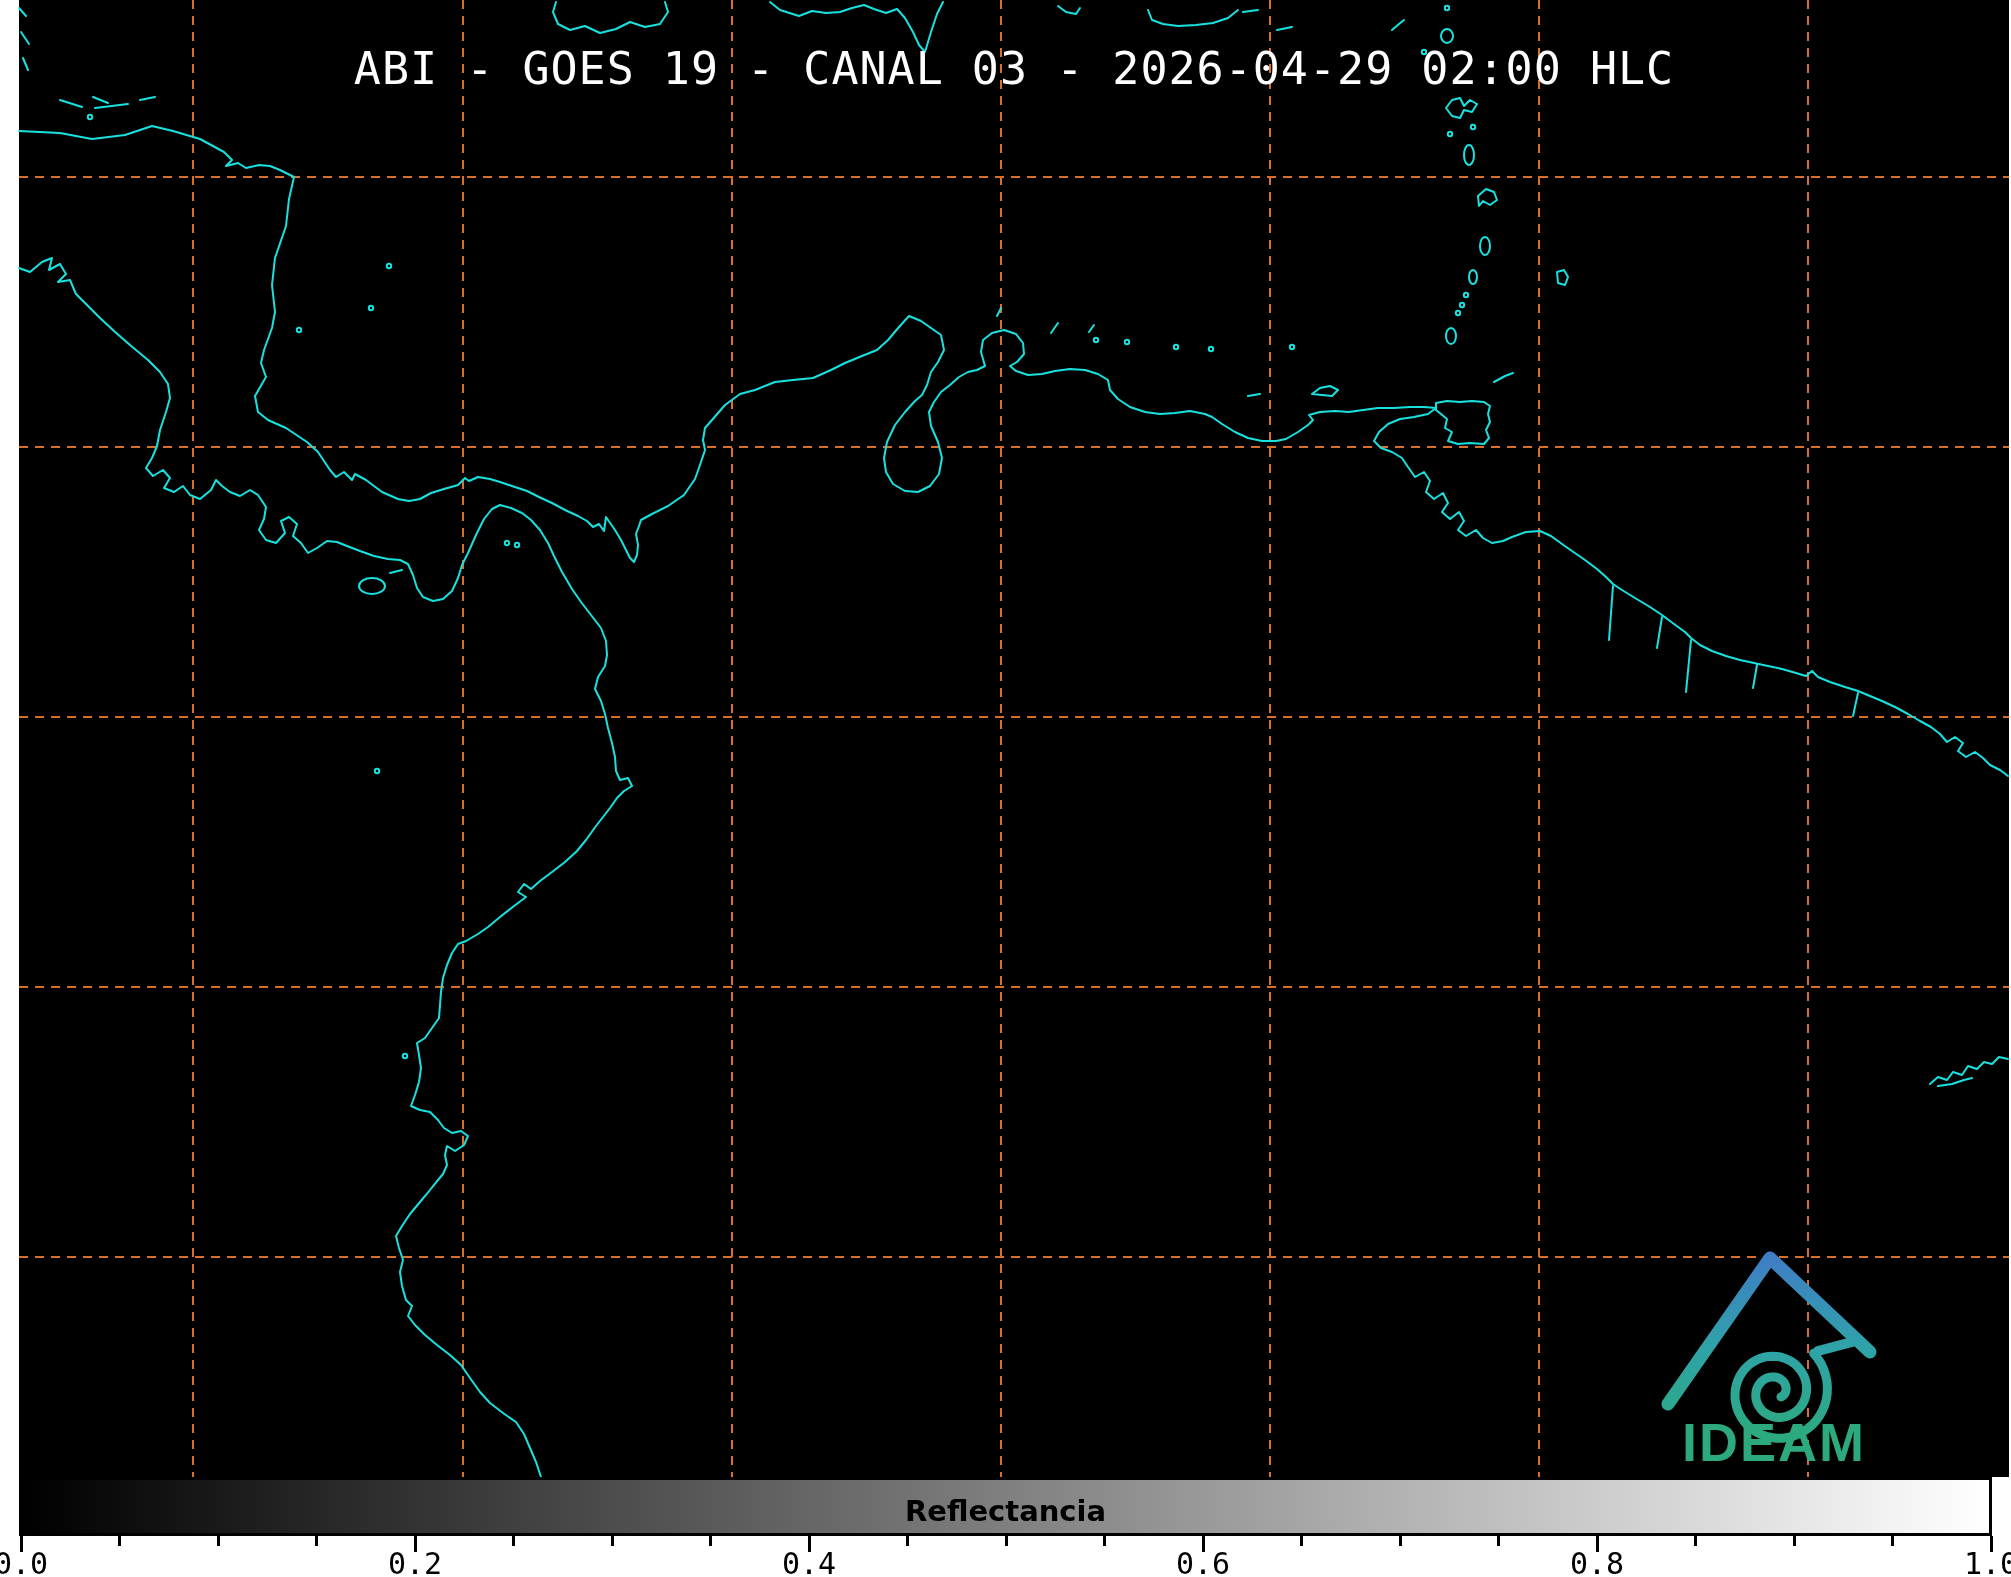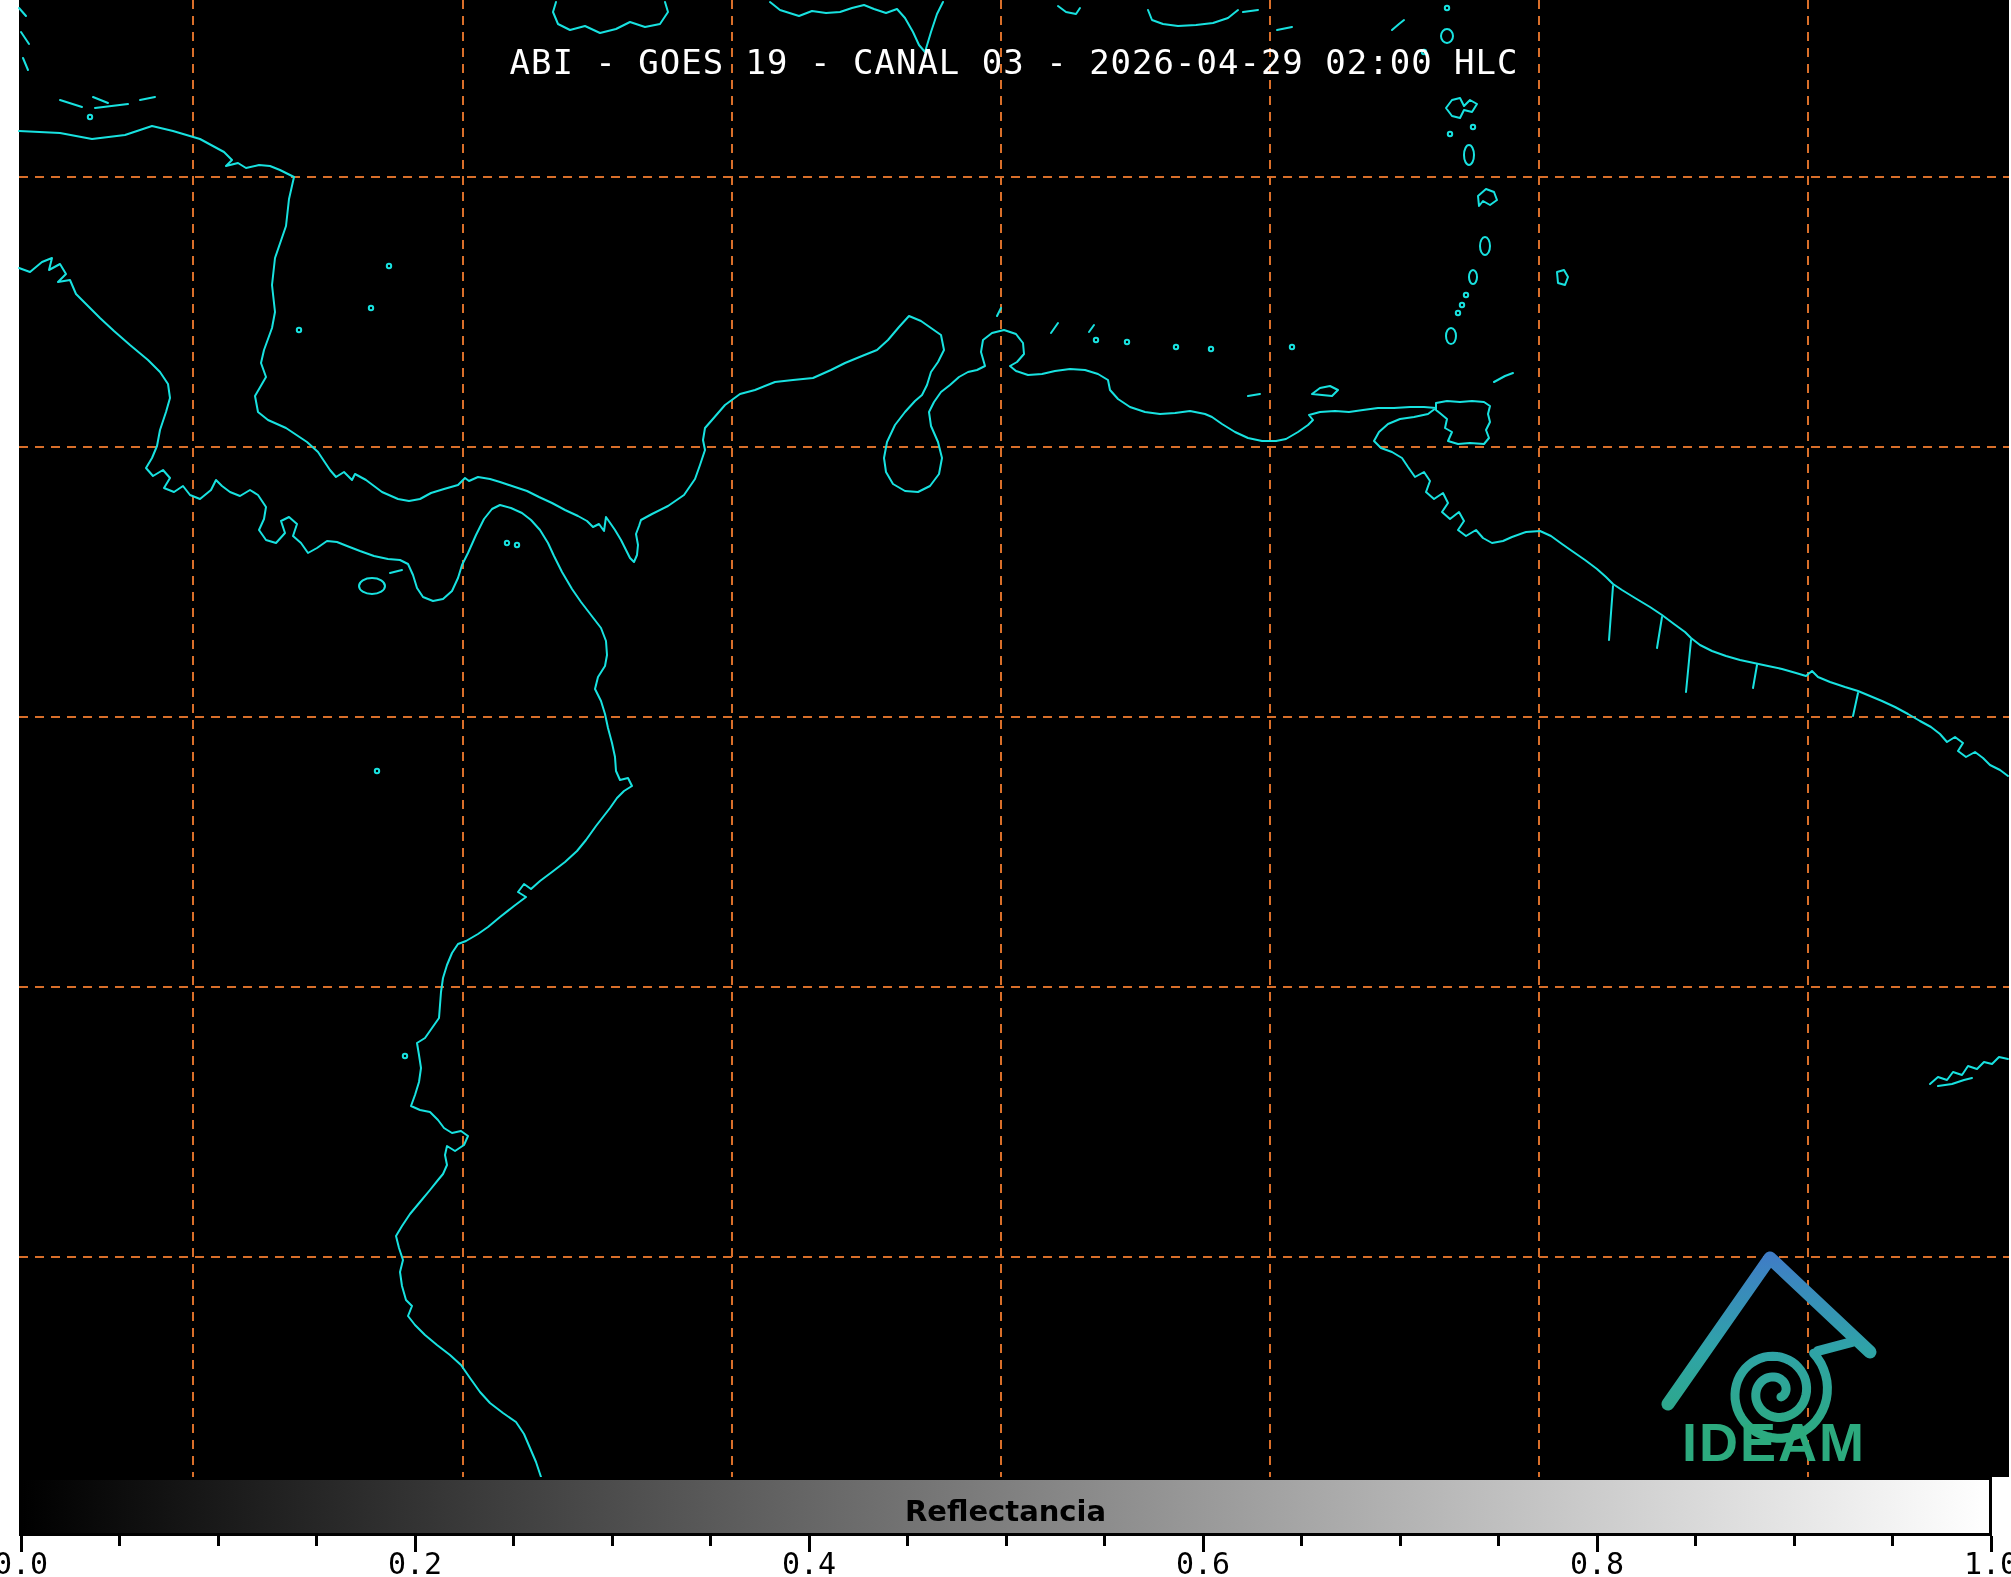--- a/index.html
+++ b/index.html
@@ -1,20 +1,20 @@
 <!DOCTYPE html>
 <html><head>
 <meta charset="utf-8">
 <style>
   html,body{margin:0;padding:0;background:#fff;}
   .figure{position:relative;width:2011px;height:1577px;background:#fff;overflow:hidden;
           font-family:"DejaVu Sans Mono",monospace;}
   #scene{position:absolute;left:0;top:0;width:2011px;height:1577px;display:block;}
   .map-title{position:absolute;left:19px;top:42px;width:1990px;text-align:center;
-             color:#ffffff;font-size:34px;letter-spacing:1px;white-space:pre;}
+             color:#ffffff;font-size:45px;letter-spacing:1px;white-space:pre;}
   .colorbar{position:absolute;left:19px;top:1477px;width:1973px;height:59px;box-sizing:border-box;
             border:3px solid #000;background:linear-gradient(to right,#000000,#ffffff);padding-left:20px;}
   .colorbar-label{position:absolute;left:0;top:14px;width:100%;text-align:center;color:#000;
                   font-family:"DejaVu Sans",sans-serif;font-weight:bold;font-size:29px;}
   .tick{position:absolute;width:3px;background:#000;}
   .tick.major{top:1536px;height:16px;}
   .tick.minor{top:1536px;height:10px;}
   .tick-label{position:absolute;top:1546px;transform:translateX(-50%);color:#000;
               font-size:30px;font-family:"DejaVu Sans Mono",monospace;white-space:nowrap;}
 </style>

